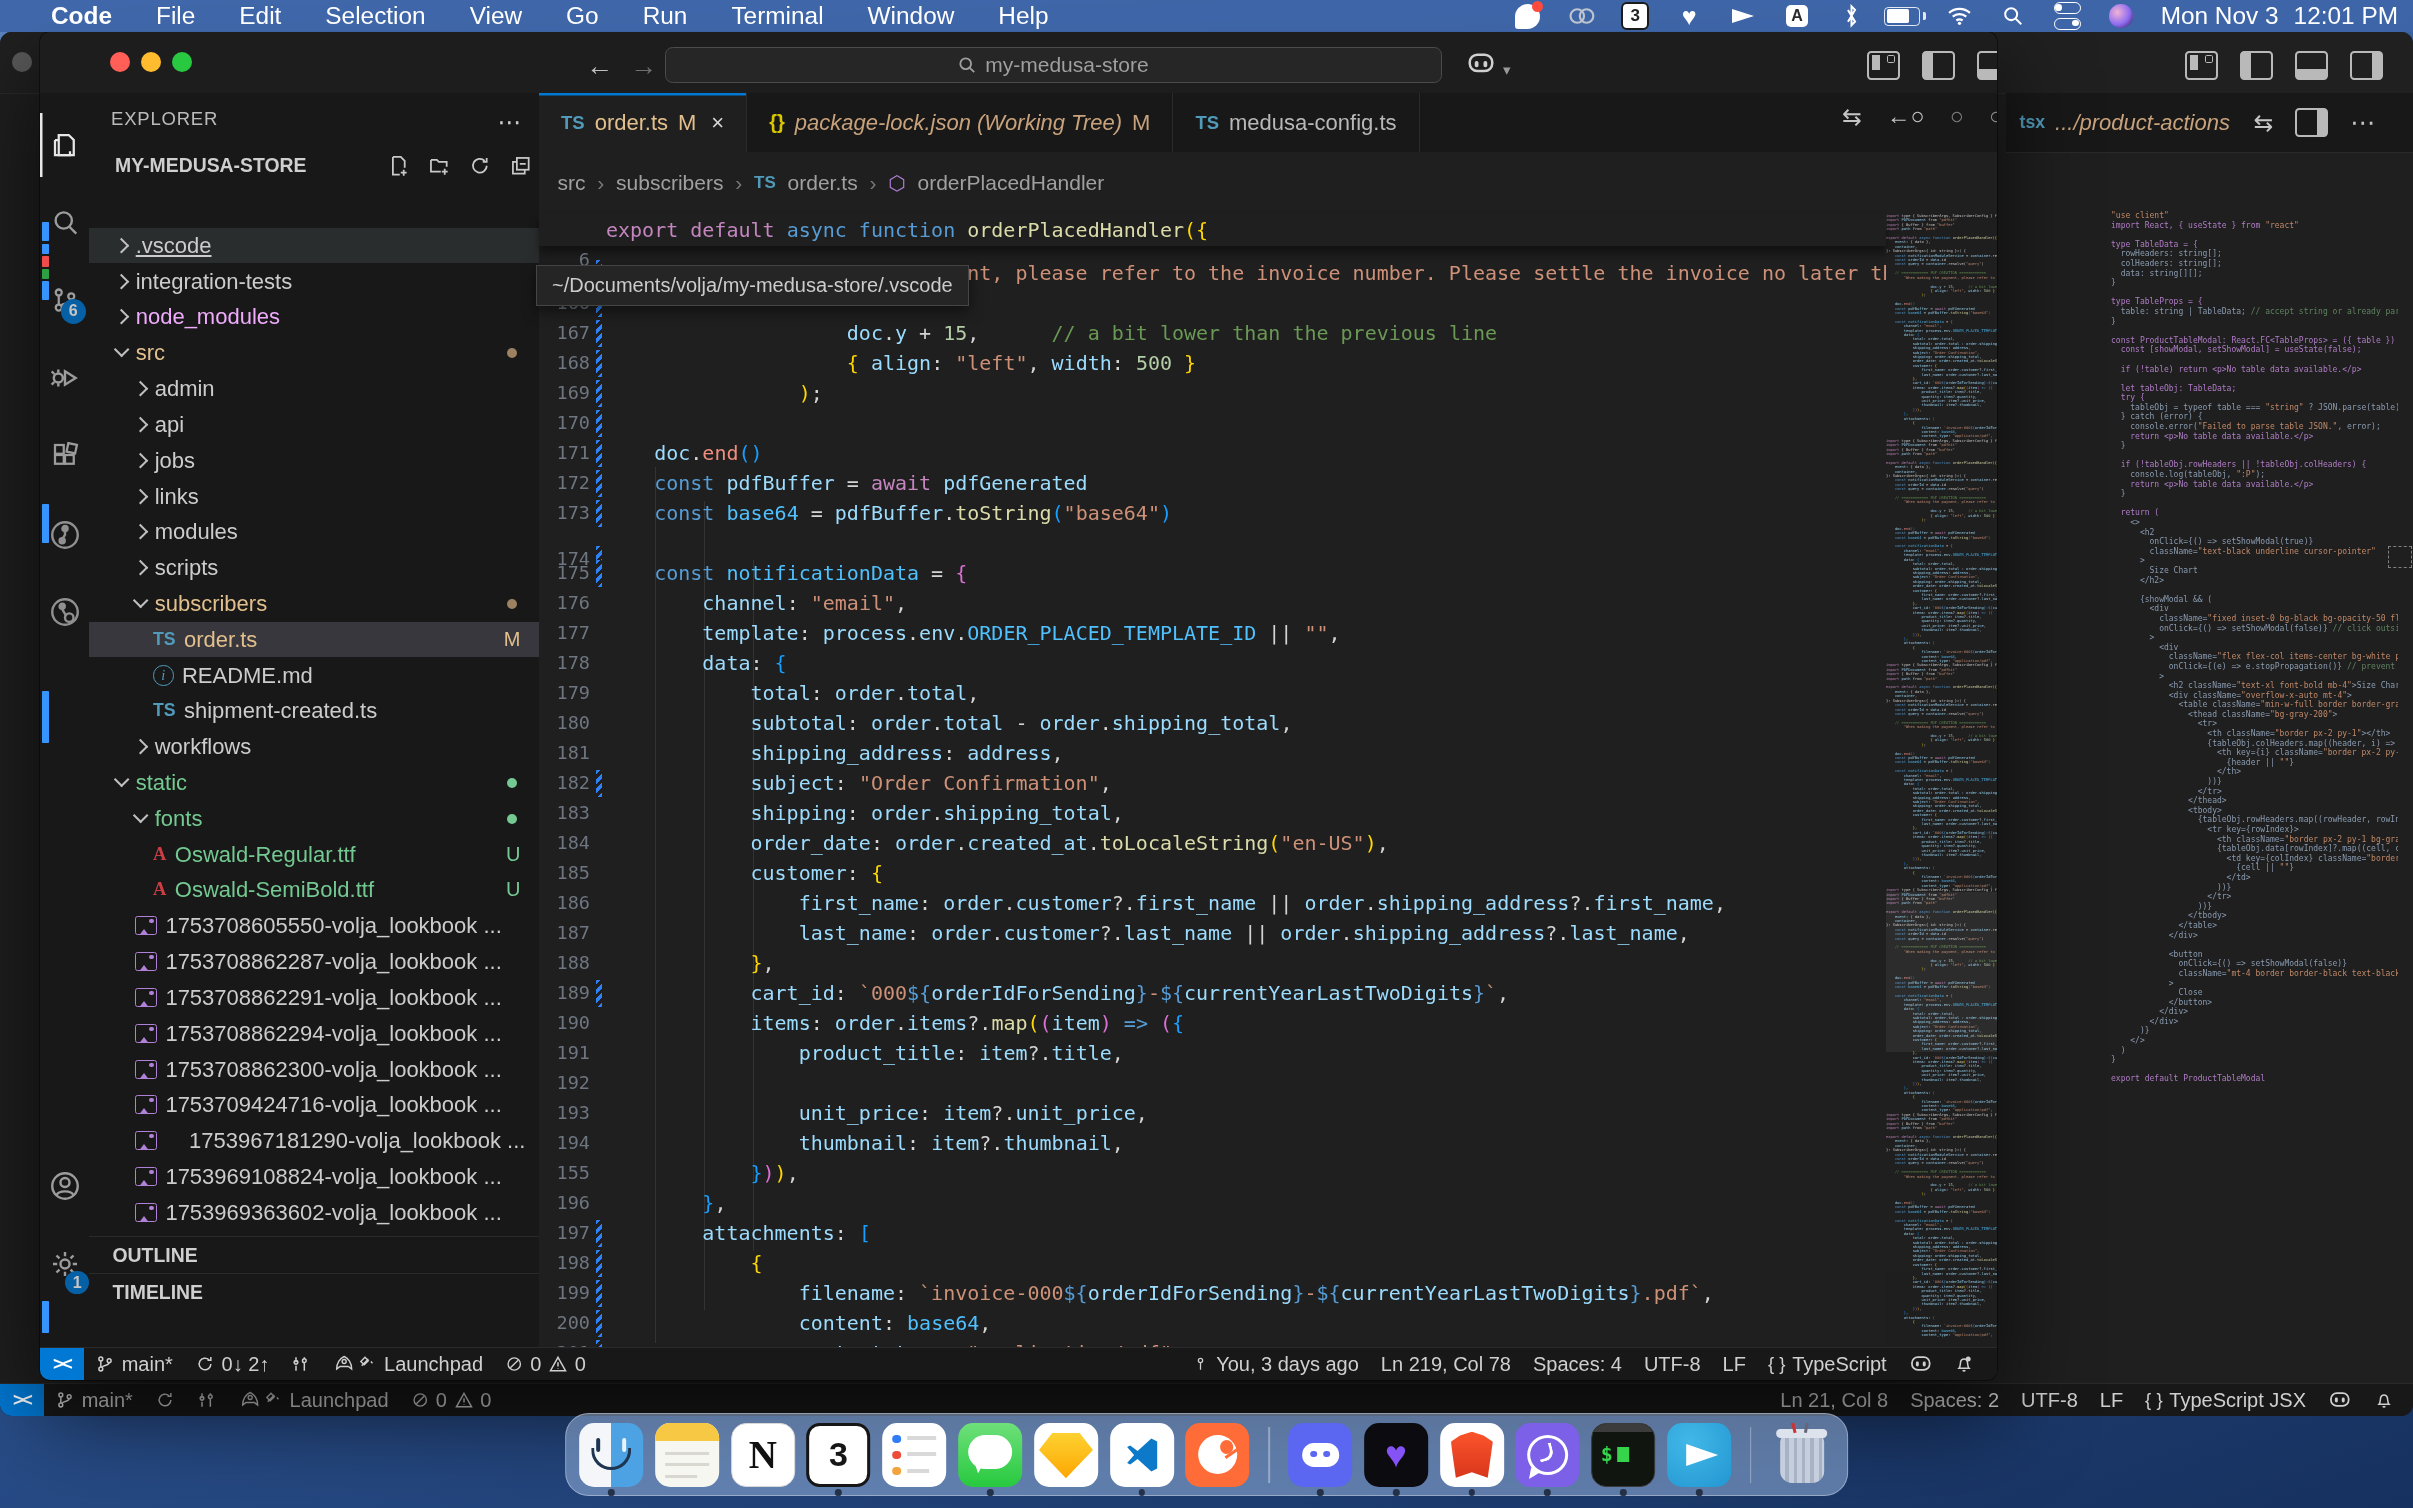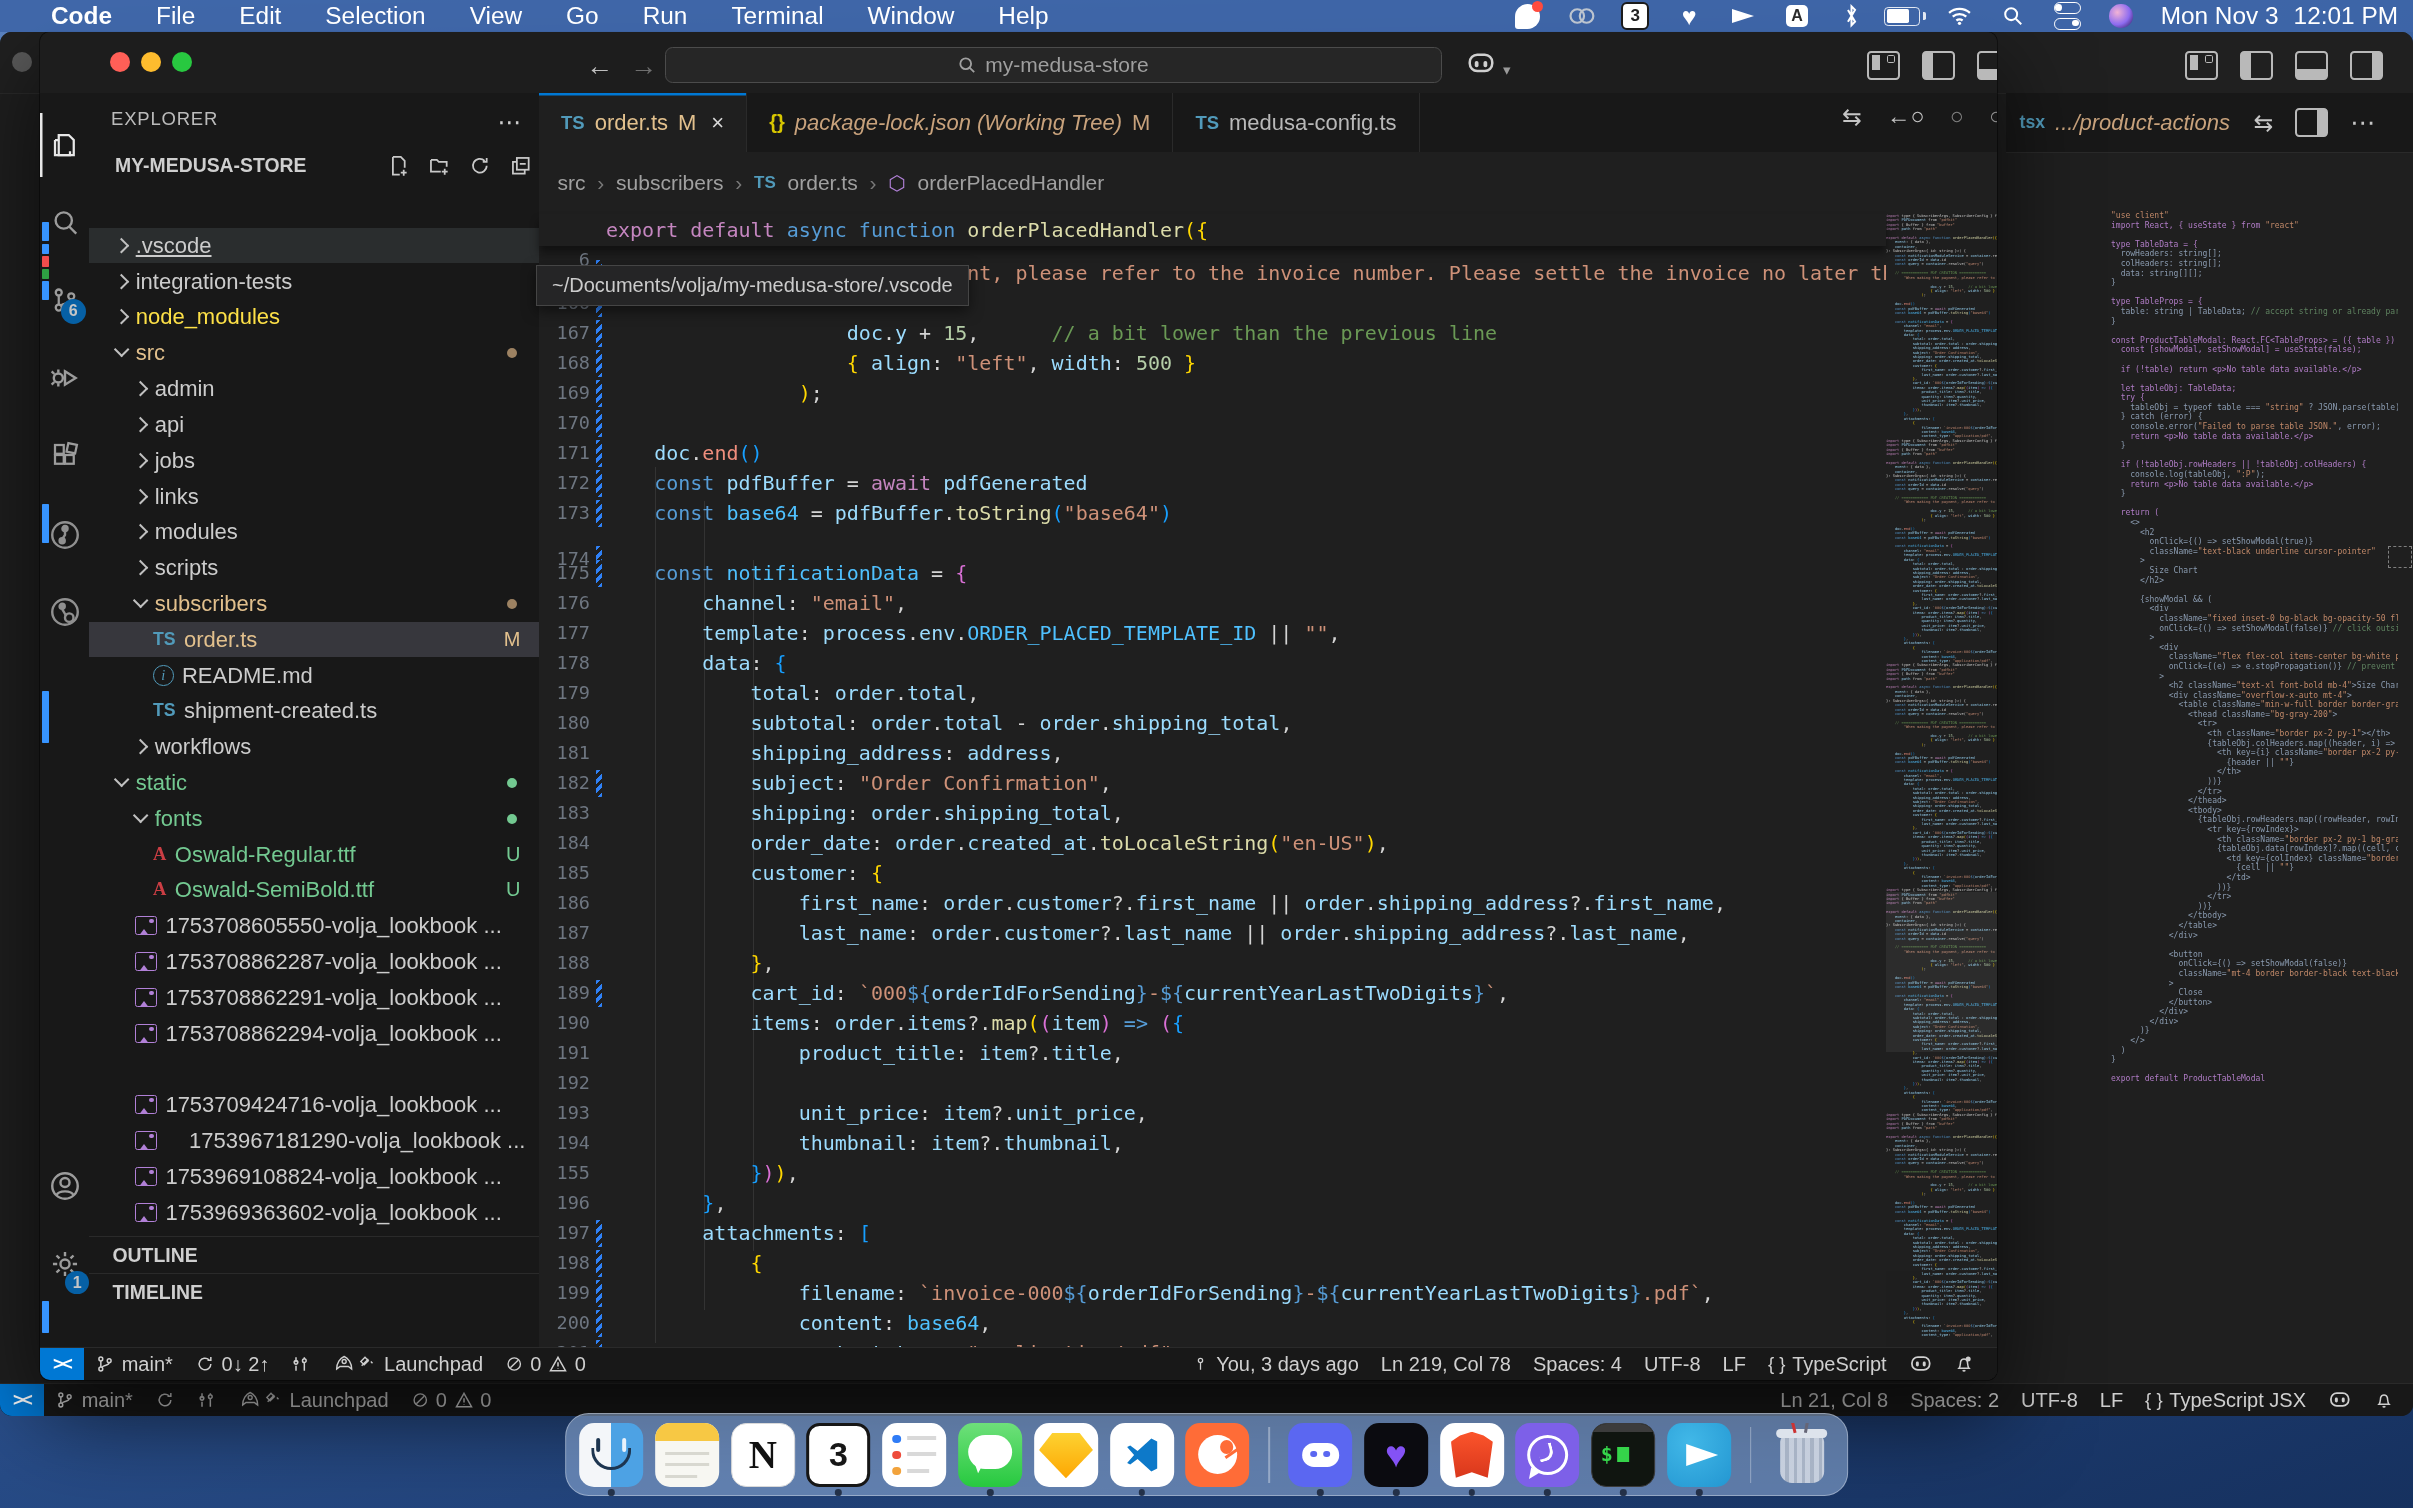--- a/index.html
+++ b/index.html
@@ -62,21 +62,21 @@
   #sb-section{position:absolute;left:8.4px;top:54px;right:6.7px;height:37px;display:flex;align-items:center;gap:8.4px;font-weight:bold;font-size:19.4px;color:#cfcfcf;}
   #sb-tools{margin-left:auto;display:flex;gap:17px;align-items:center;}
   .sbrow{position:absolute;left:0;right:0;height:35px;display:flex;align-items:center;font-size:22px;gap:8.4px;}
   .sbrow.sel{background:#37373d;}
   .sbrow.hov{background:#2a2d2e;}
   .sbrow .chev{width:9.3px;height:9.3px;border-right:2px solid #c0c0c0;border-bottom:2px solid #c0c0c0;flex:none;}
   .chev.r{transform:rotate(-45deg);}
   .chev.d{transform:rotate(45deg);margin-top:-5px;}
   .sbrow .badge{margin-left:auto;margin-right:18.5px;font-size:20px;}
   .sbrow .dot{margin-left:auto;margin-right:22px;width:10px;height:10px;border-radius:50%;}
-  .c-mod{color:#e2c08d;} .c-new{color:#73c991;} .c-dim{color:#fde047;}
+  .c-mod{color:#e2c08d;} .c-new{color:#73c991;} .c-dim{color:#f0abfc;}
   .ts-mini{color:#519aba;font-weight:bold;font-size:17.7px;flex:none;}
   .info-mini{width:18.5px;height:18.5px;border:1.7px solid #519aba;border-radius:50%;color:#519aba;font-size:14.3px;
     display:flex;align-items:center;justify-content:center;flex:none;font-family:"Liberation Serif",serif;font-style:italic;}
   .font-mini{color:#cc3e44;font-weight:bold;font-size:18.5px;flex:none;font-family:"Liberation Serif",serif;}
   .img-mini{width:20px;height:17px;border:1.7px solid #b180d7;border-radius:2.5px;position:relative;flex:none;overflow:hidden;}
   .img-mini:before{content:"";position:absolute;left:1.7px;bottom:-3.4px;width:0;height:0;border-left:6.7px solid transparent;
     border-right:6.7px solid transparent;border-bottom:8.4px solid #b180d7;}
   .img-mini:after{content:"";position:absolute;right:2.5px;top:1.7px;width:4.2px;height:4.2px;border-radius:50%;background:#b180d7;}
   .sb-foot{position:absolute;left:0;right:0;height:37px;display:flex;align-items:center;gap:10px;padding-left:13.5px;
     font-weight:bold;font-size:19.4px;color:#cfcfcf;border-top:0.8px solid #2a2a2a;background:#181818;}
@@ -542,20 +542,24 @@
             <span>1753708862287-volja_lookbook ...</span>
           </div>
           <div class="sbrow" style="top: 788px; padding-left: 46px;">
             <span class="img-mini"></span>
             <span>1753708862291-volja_lookbook ...</span>
           </div>
           <div class="sbrow" style="top: 824px; padding-left: 46px;">
             <span class="img-mini"></span>
             <span>1753708862294-volja_lookbook ...</span>
           </div>
+          <div class="sbrow" style="top: 860px; padding-left: 46px;">
+            <span class="img-mini"></span>
+            <span>1753708862300-volja_lookbook ...</span>
+          </div>
           <div class="sbrow" style="top: 895px; padding-left: 46px;">
             <span class="img-mini"></span>
             <span>1753709424716-volja_lookbook ...</span>
           </div>
           <div class="sbrow" style="top: 931px; padding-left: 46px; gap: 32px;">
             <span class="img-mini"></span>
             <span>1753967181290-volja_lookbook ...</span>
           </div>
           <div class="sbrow" style="top: 967px; padding-left: 46px;">
             <span class="img-mini"></span>

